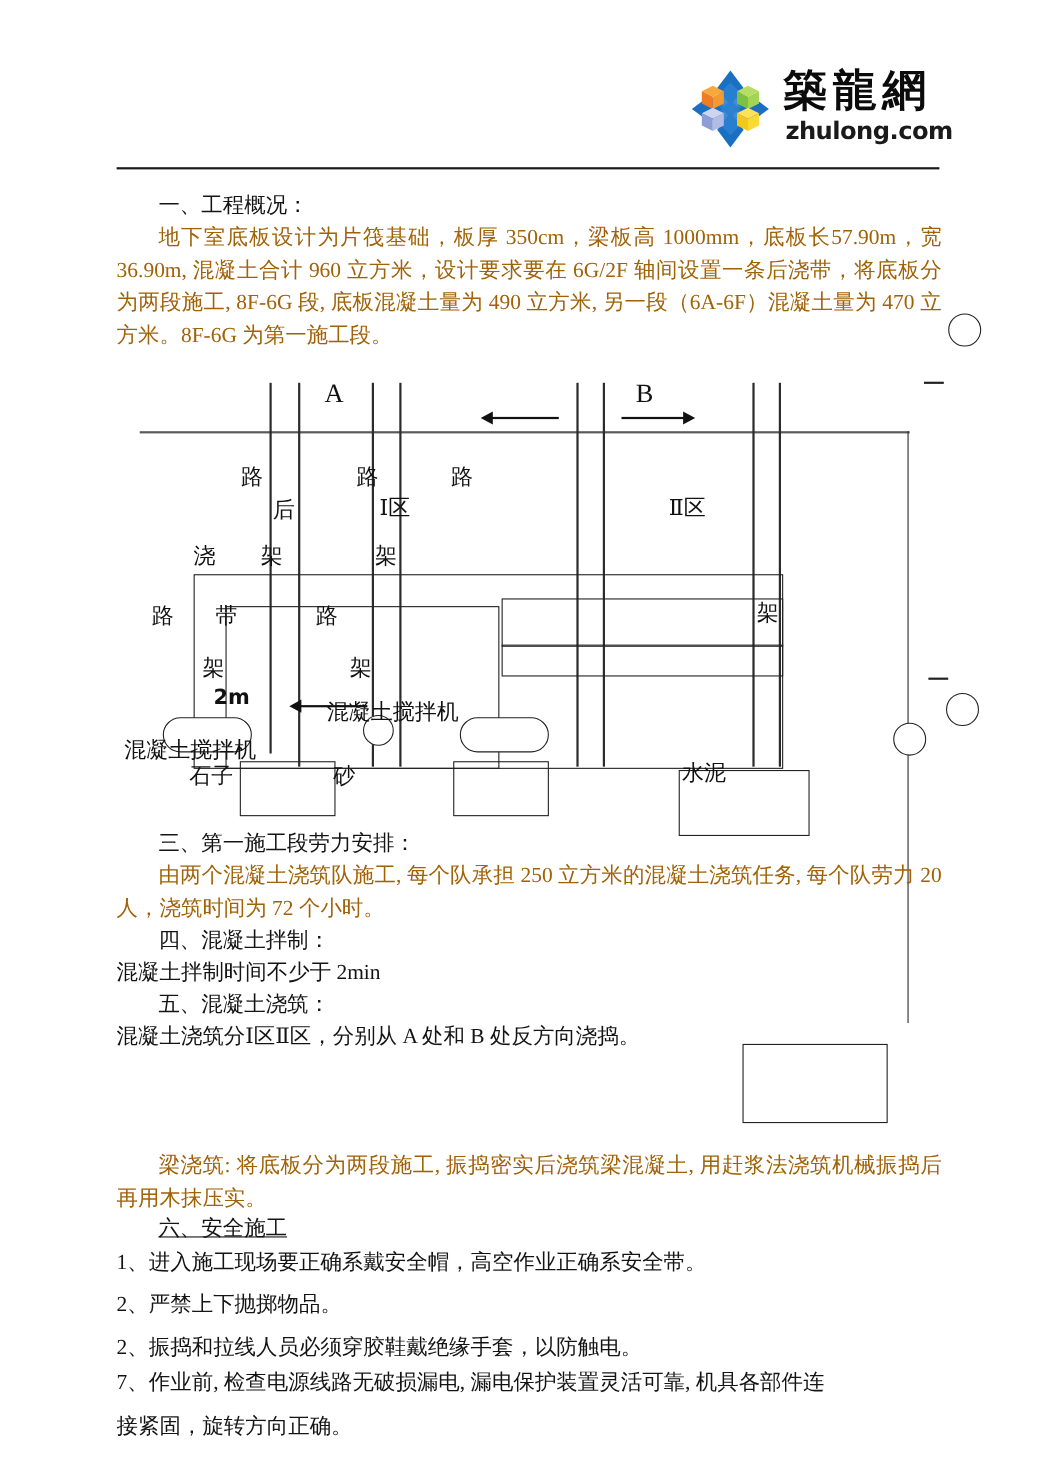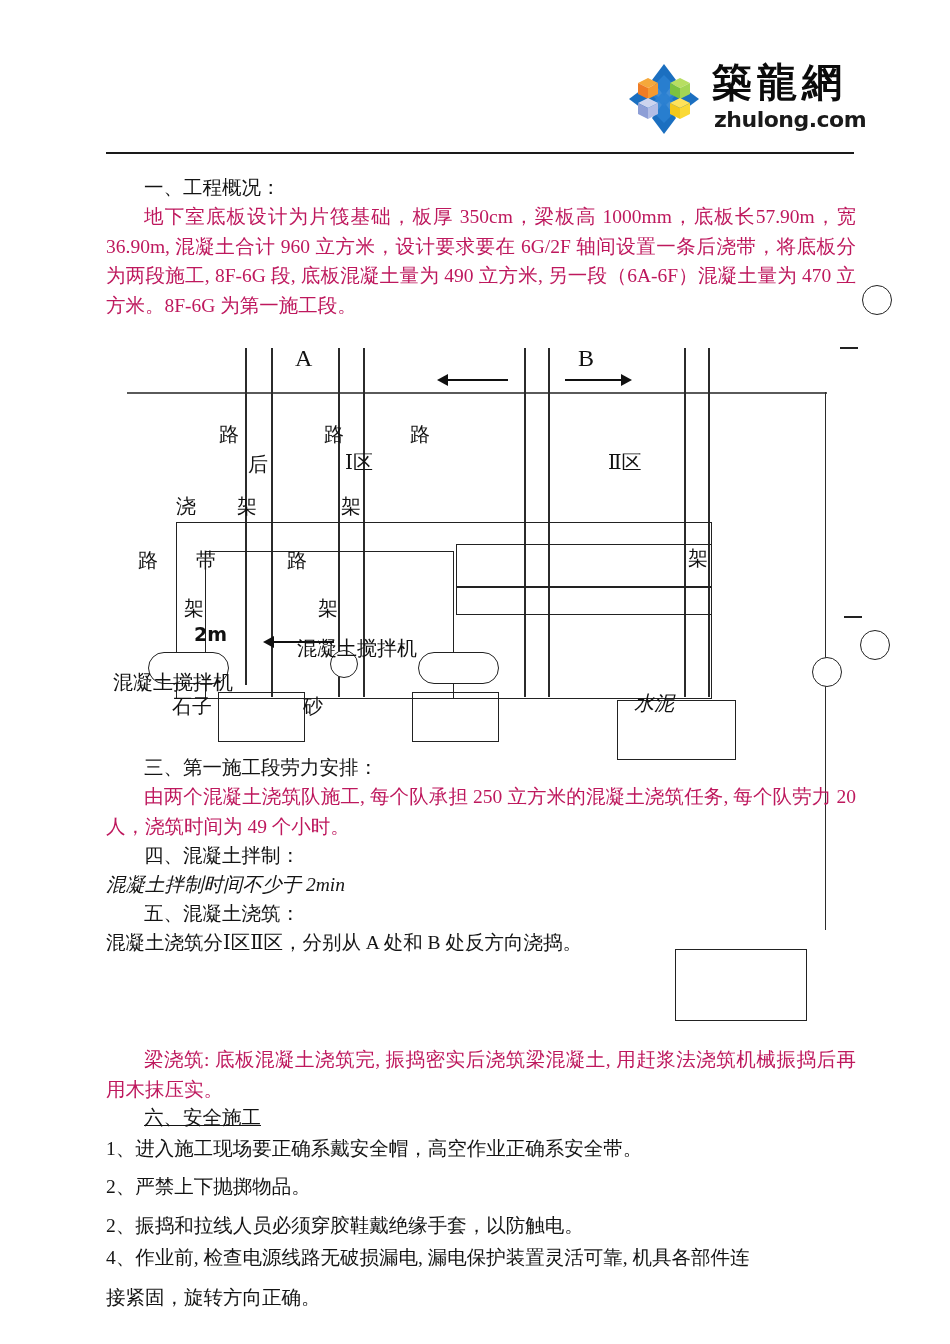--- a/index.html
+++ b/index.html
@@ -27,21 +27,21 @@
     font-family:"DejaVu Sans","Liberation Sans",sans-serif;
     font-size:22px;font-weight:700;letter-spacing:-0.5px;
     color:#1a1a1a;white-space:nowrap;
   }
   .hrule{position:absolute;left:106px;top:152px;width:748px;height:0;
          border-top:2px solid #1a1a1a;}
 
   
   .txt{position:absolute;font-size:19.5px;line-height:29px;color:#141414;
        font-family:"Liberation Serif","DejaVu Serif",serif;}
-  .blk{position:absolute;font-size:19.5px;line-height:29.5px;color:#be185d;
+  .blk{position:absolute;font-size:19.5px;line-height:29.5px;color:#a16207;
        text-align:justify;font-family:"Liberation Serif","DejaVu Serif",serif;}
   .indent{text-indent:38px;}
 
   
   .d{position:absolute;}
   .vline{position:absolute;width:0;border-left:2px solid #2b2b2b;}
   .vline-thin{position:absolute;width:0;border-left:1.4px solid #2b2b2b;}
   .hline{position:absolute;height:0;border-top:2px solid #5a5a5a;}
   .box{position:absolute;border:1.6px solid #222;background:transparent;}
   .stadium{position:absolute;border:1.6px solid #222;border-radius:999px;background:#fff;}
@@ -171,42 +171,42 @@
 
     <div class="dlabel" style="left:113px;top:672px;">混凝土搅拌机</div>
     <div class="dlabel" style="left:297px;top:638px;">混凝土搅拌机</div>
 
     <div class="box" style="left:218px;top:692px;width:85px;height:48px;"></div>
     <div class="box" style="left:412px;top:692px;width:85px;height:48px;"></div>
     <div class="box" style="left:617px;top:700px;width:117px;height:58px;"></div>
 
     <div class="dlabel" style="left:172px;top:696px;">石子</div>
     <div class="dlabel" style="left:303px;top:696px;">砂</div>
-    <div class="dlabel" style="left:634px;top:693px;font-style:italic;">水泥</div>
+    <div class="dlabel" style="left:620px;top:693px;">水泥</div>
 
     <div class="circ" style="left:862px;top:285px;width:28px;height:28px;"></div>
     <div class="dash" style="left:840px;top:347px;width:18px;"></div>
 
     <div class="dash" style="left:844px;top:616px;width:18px;"></div>
     <div class="circ" style="left:860px;top:630px;width:28px;height:28px;"></div>
     <div class="circ" style="left:812px;top:657px;width:28px;height:28px;"></div>
   </div>
 
   <div class="txt" style="left:144px;top:753px;">三、第一施工段劳力安排：</div>
-  <div class="blk indent" style="left:106px;top:782px;width:750px;">由两个混凝土浇筑队施工, 每个队承担 250 立方米的混凝土浇筑任务, 每个队劳力 20 人，浇筑时间为 49 个小时。</div>
+  <div class="blk indent" style="left:106px;top:782px;width:750px;">由两个混凝土浇筑队施工, 每个队承担 250 立方米的混凝土浇筑任务, 每个队劳力 20 人，浇筑时间为 72 个小时。</div>
 
   <div class="txt" style="left:144px;top:841px;">四、混凝土拌制：</div>
-  <div class="txt" style="left:106px;top:870px;font-style:italic;">混凝土拌制时间不少于 2min</div>
+  <div class="txt" style="left:106px;top:870px;">混凝土拌制时间不少于 2min</div>
 
   <div class="txt" style="left:144px;top:899px;">五、混凝土浇筑：</div>
   <div class="txt" style="left:106px;top:928px;">混凝土浇筑分Ⅰ区Ⅱ区，分别从 A 处和 B 处反方向浇捣。</div>
-  <div class="blk indent" style="left:106px;top:1045px;width:750px;">梁浇筑: 底板混凝土浇筑完, 振捣密实后浇筑梁混凝土, 用赶浆法浇筑机械振捣后再用木抹压实。</div>
+  <div class="blk indent" style="left:106px;top:1045px;width:750px;">梁浇筑: 将底板分为两段施工, 振捣密实后浇筑梁混凝土, 用赶浆法浇筑机械振捣后再用木抹压实。</div>
 
   <div class="box" style="left:675px;top:949px;width:130px;height:70px;border-width:1.4px;"></div>
 
   <div class="txt" style="left:144px;top:1103px;text-decoration:underline;">六、安全施工</div>
   <div class="txt" style="left:106px;top:1134px;">1、进入施工现场要正确系戴安全帽，高空作业正确系安全带。</div>
   <div class="txt" style="left:106px;top:1172px;">2、严禁上下抛掷物品。</div>
   <div class="txt" style="left:106px;top:1211px;">2、振捣和拉线人员必须穿胶鞋戴绝缘手套，以防触电。</div>
-  <div class="txt" style="left:106px;top:1243px;">4、作业前, 检查电源线路无破损漏电, 漏电保护装置灵活可靠, 机具各部件连</div>
+  <div class="txt" style="left:106px;top:1243px;">7、作业前, 检查电源线路无破损漏电, 漏电保护装置灵活可靠, 机具各部件连</div>
   <div class="txt" style="left:106px;top:1283px;">接紧固，旋转方向正确。</div>
 
 </div>
 
 </body></html>

